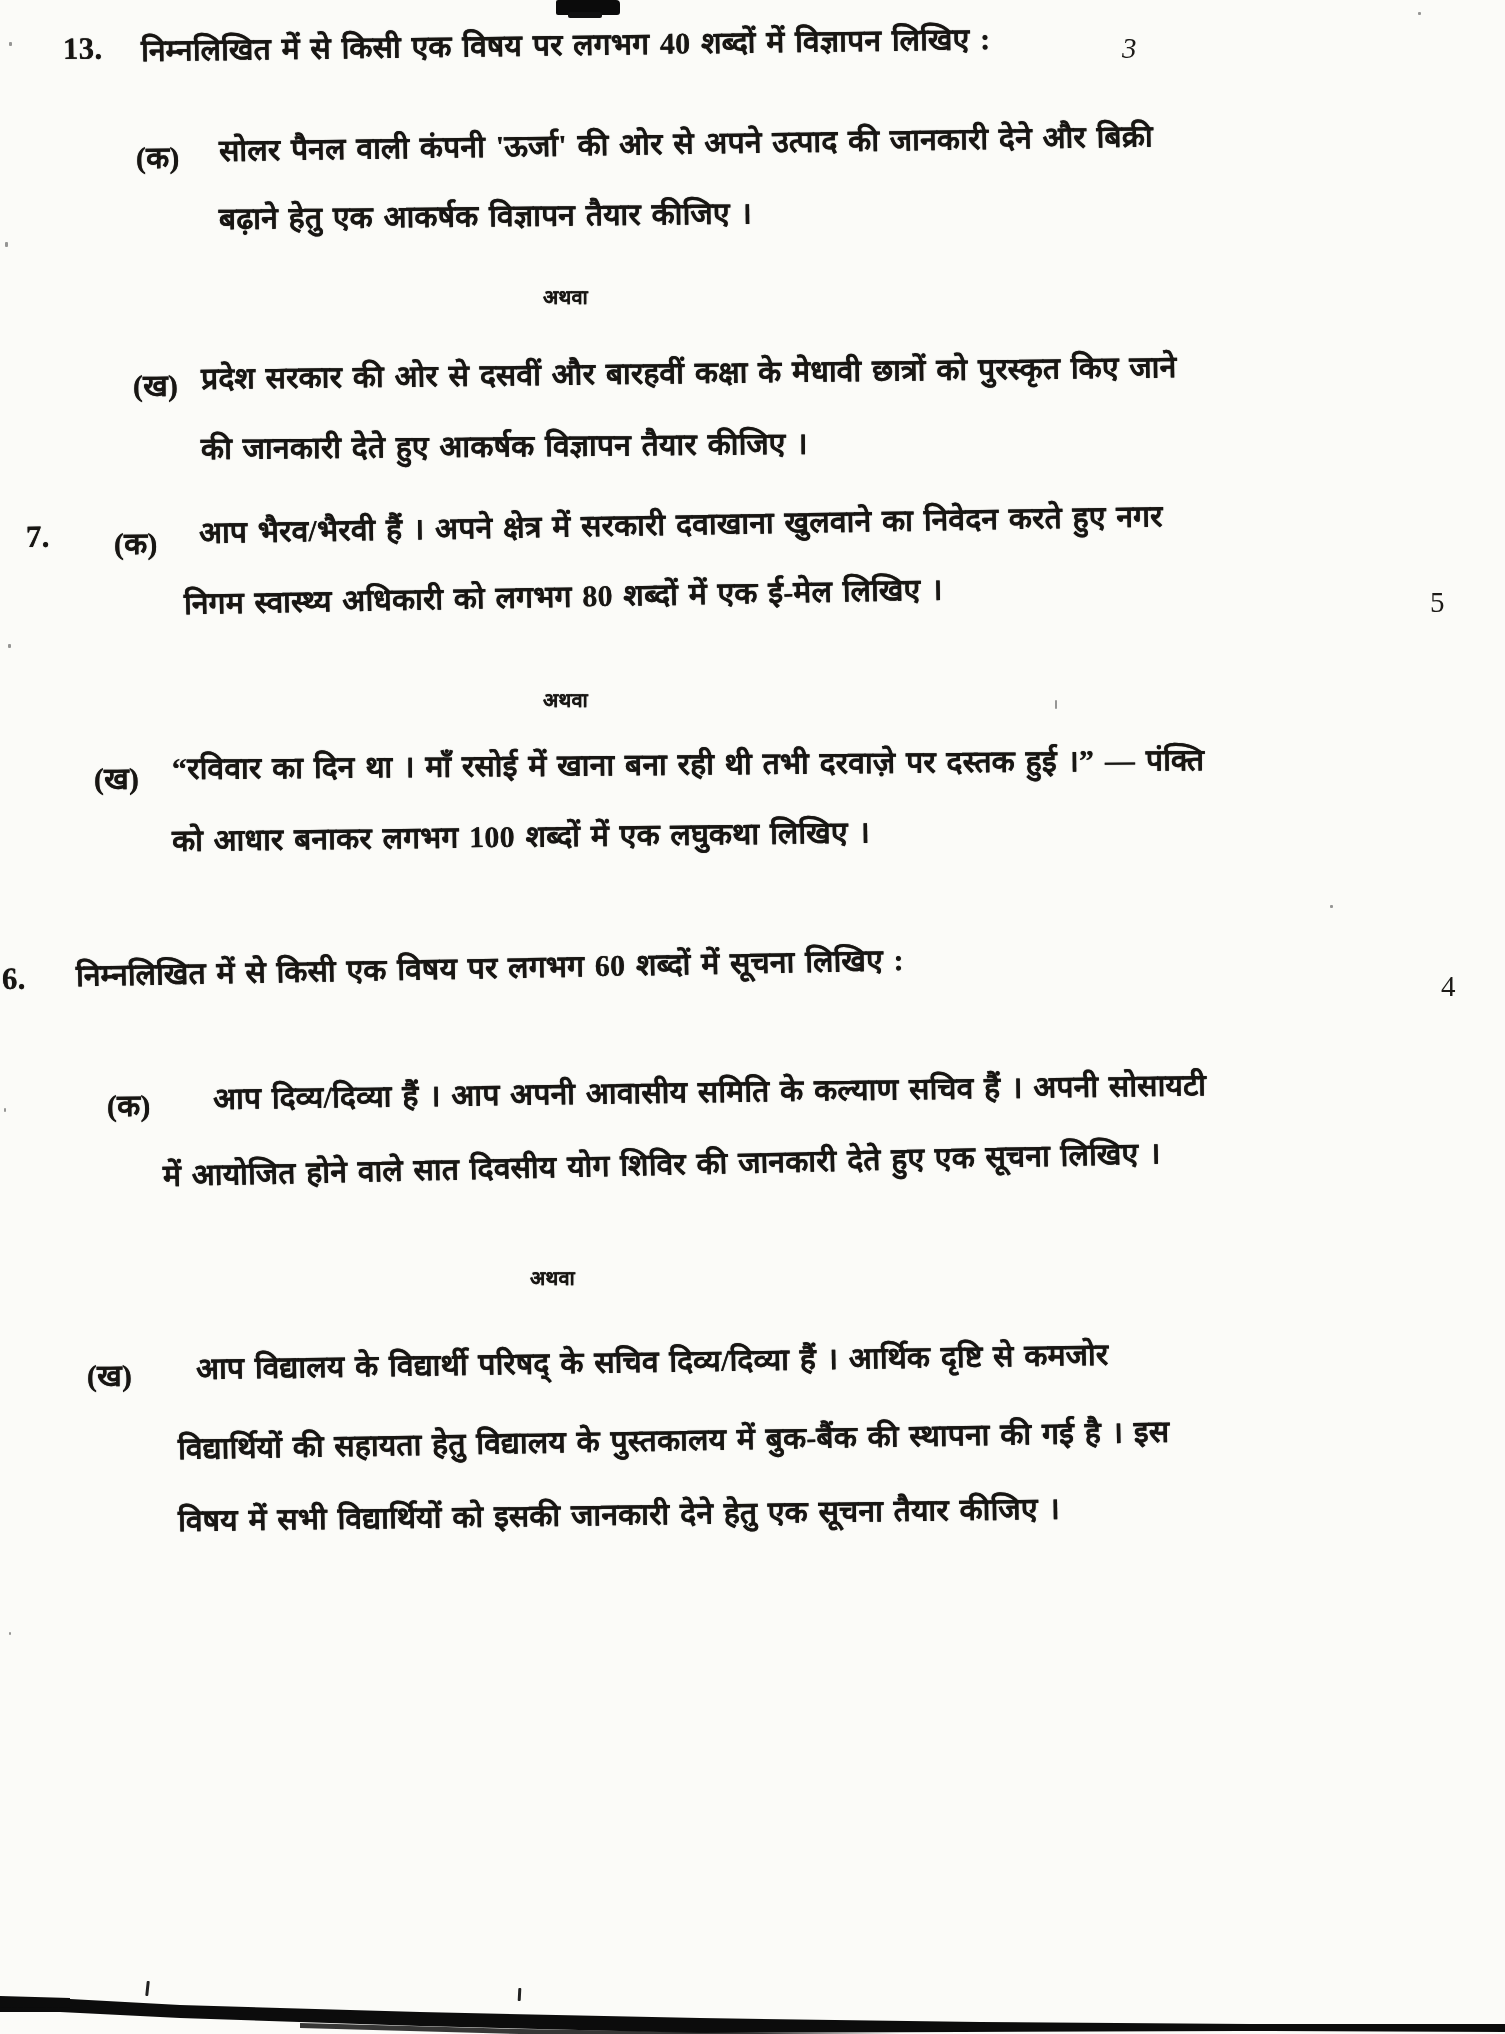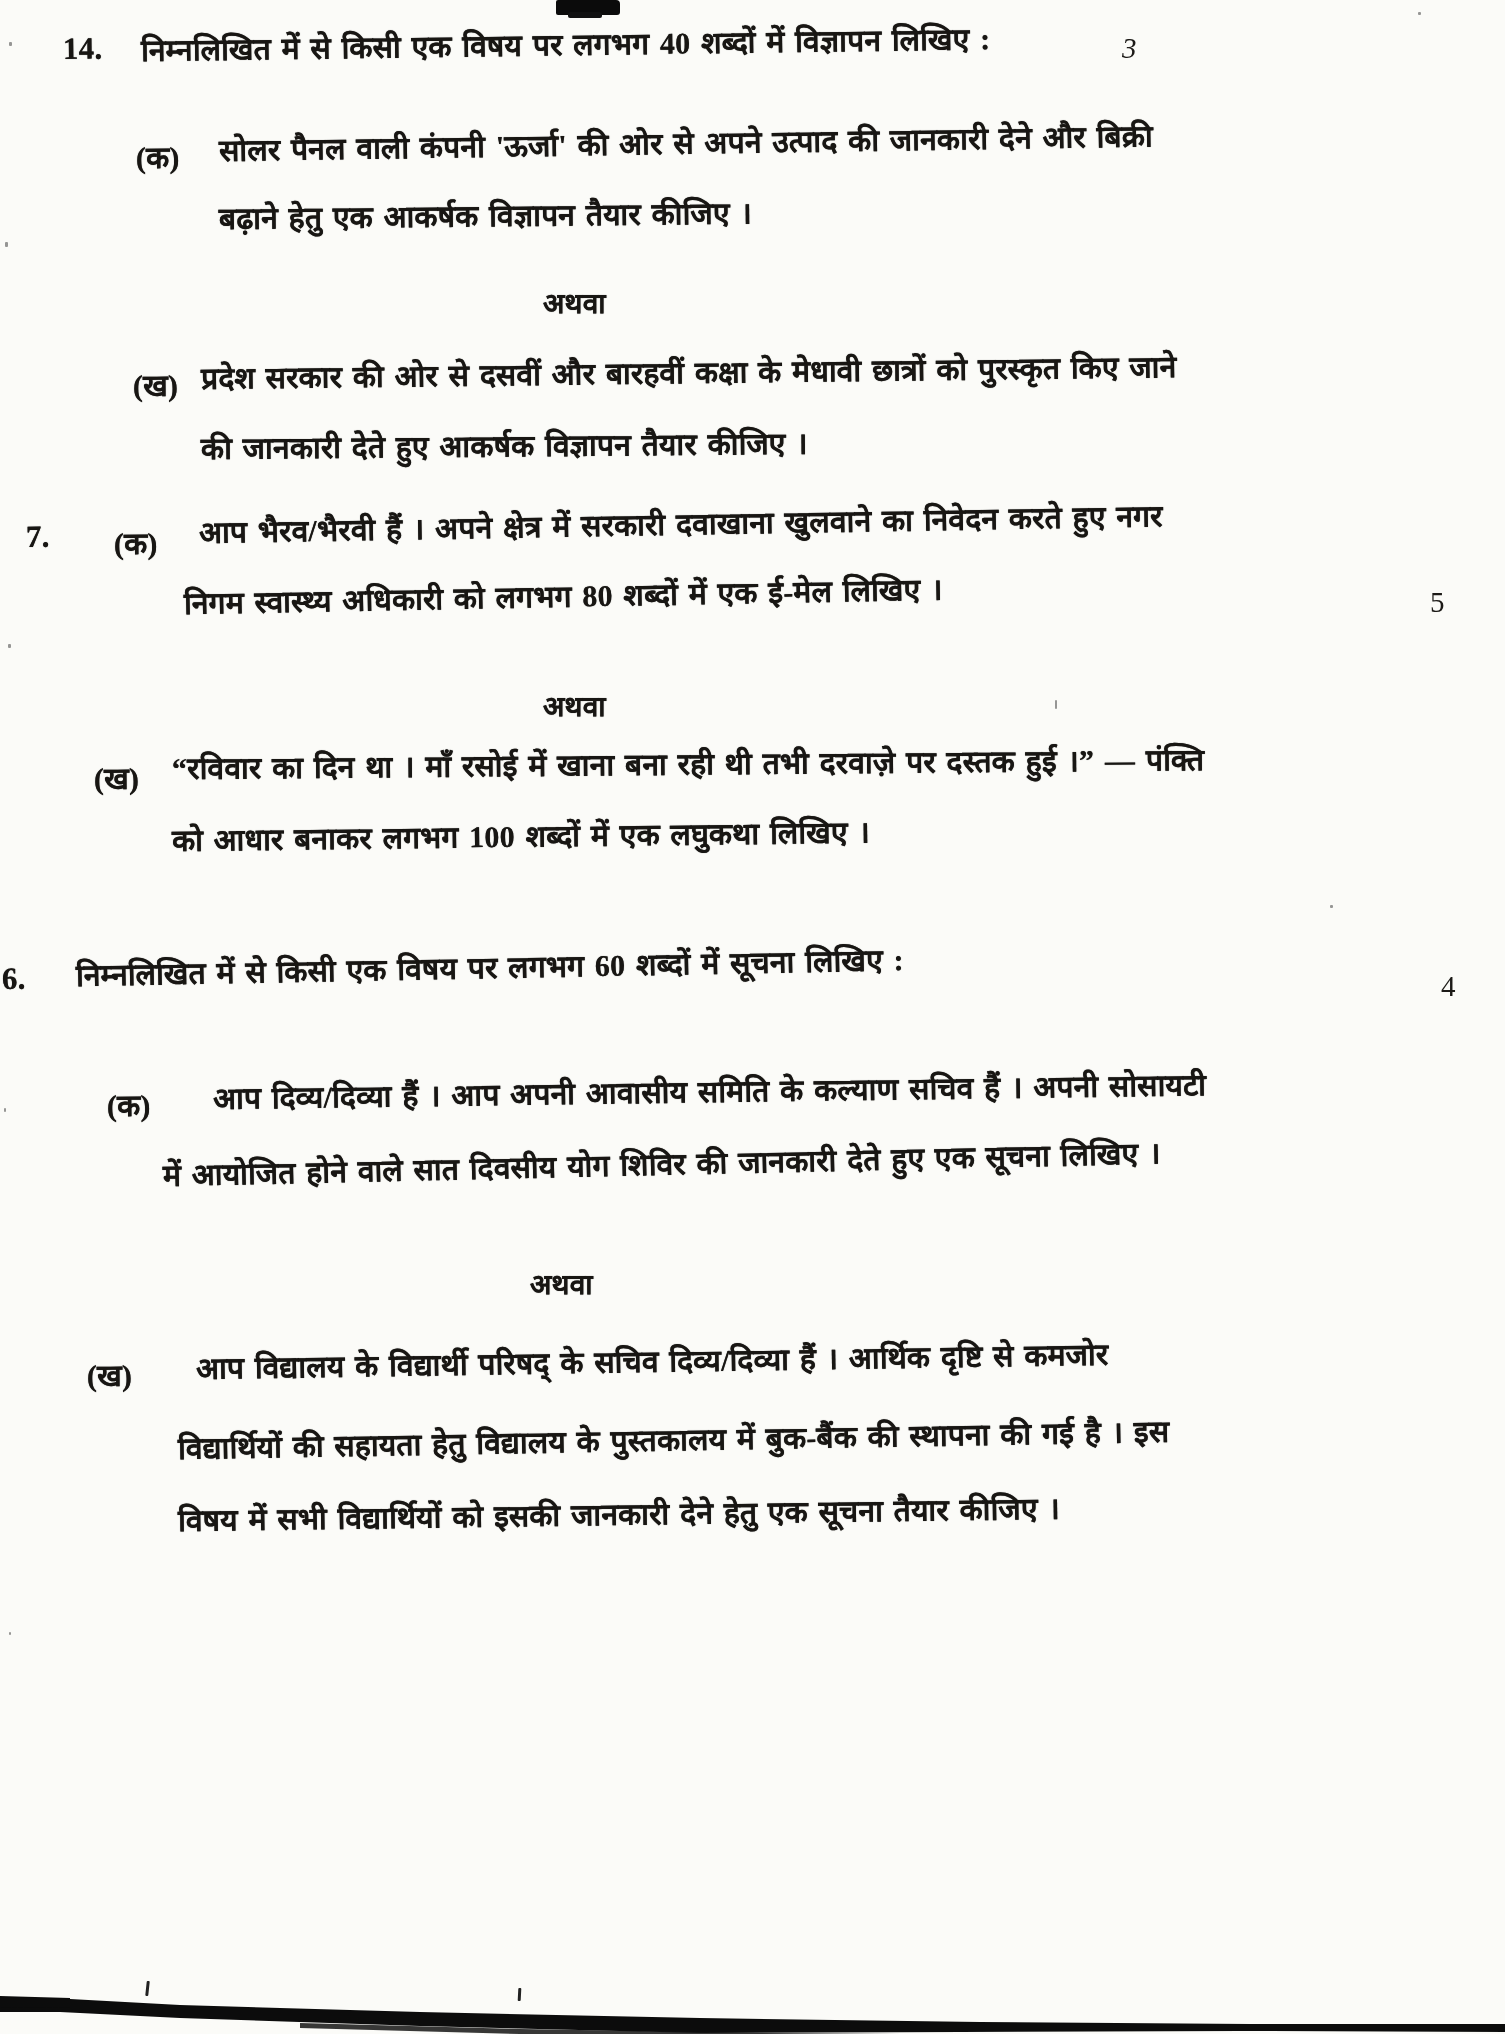--- a/index.html
+++ b/index.html
@@ -13,21 +13,21 @@
   .line{
     position:absolute;white-space:nowrap;
     font-family:"Liberation Serif","DejaVu Serif",serif;
     font-size:30px;font-weight:700;color:#181613;
     transform-origin:left center;
     text-shadow:0 0 0.7px rgba(10,10,10,0.85);
     letter-spacing:0.2px;word-spacing:3px;
   }
   .qnum{font-size:31px;font-weight:700;}
   .optlabel{font-size:30px;font-weight:700;}
-  .or-label{font-size:28px;font-weight:700;}
+  .or-label{font-size:20px;font-weight:700;}
   .marks{
     position:absolute;font-family:"Liberation Serif","DejaVu Serif",serif;
     font-size:29px;font-weight:400;color:#1c1a17;
   }
   .marks.ital{font-style:italic;}
   
   .t05{transform:rotate(-0.5deg);} .t06{transform:rotate(-0.6deg);}
   .t07{transform:rotate(-0.7deg);} .t08{transform:rotate(-0.8deg);}
   .t09{transform:rotate(-0.9deg);} .t10{transform:rotate(-1.0deg);}
   .t11{transform:rotate(-1.1deg);} .t13{transform:rotate(-1.3deg);}
@@ -41,21 +41,21 @@
   }
   .speck{position:absolute;background:#444;opacity:0.55;border-radius:1px;}
   .tick{position:absolute;background:#222;width:3px;border-radius:1px;}
   .bottom-streak{position:absolute;left:0;top:1974px;}
 </style>
 </head>
 <body>
 
 <div class="smudge"></div>
 
-<div class="line qnum t06" style="left:63px;top:31px">14.</div>
+<div class="line qnum t06" style="left:63px;top:31px">13.</div>
 <div class="line t08" style="left:141px;top:29px">निम्नलिखित में से किसी एक विषय पर लगभग 40 शब्दों में विज्ञापन लिखिए :</div>
 <div class="marks ital" style="left:1122px;top:32px">3</div>
 
 <div class="line optlabel t06" style="left:136px;top:136px">(क)</div>
 <div class="line t09" style="left:219px;top:129px">सोलर पैनल वाली कंपनी 'ऊर्जा' की ओर से अपने उत्पाद की जानकारी देने और बिक्री</div>
 <div class="line t06" style="left:219px;top:197px">बढ़ाने हेतु एक आकर्षक विज्ञापन तैयार कीजिए ।</div>
 
 <div class="line or-label" style="left:543px;top:283px">अथवा</div>
 
 <div class="line optlabel t05" style="left:133px;top:364px">(ख)</div>

